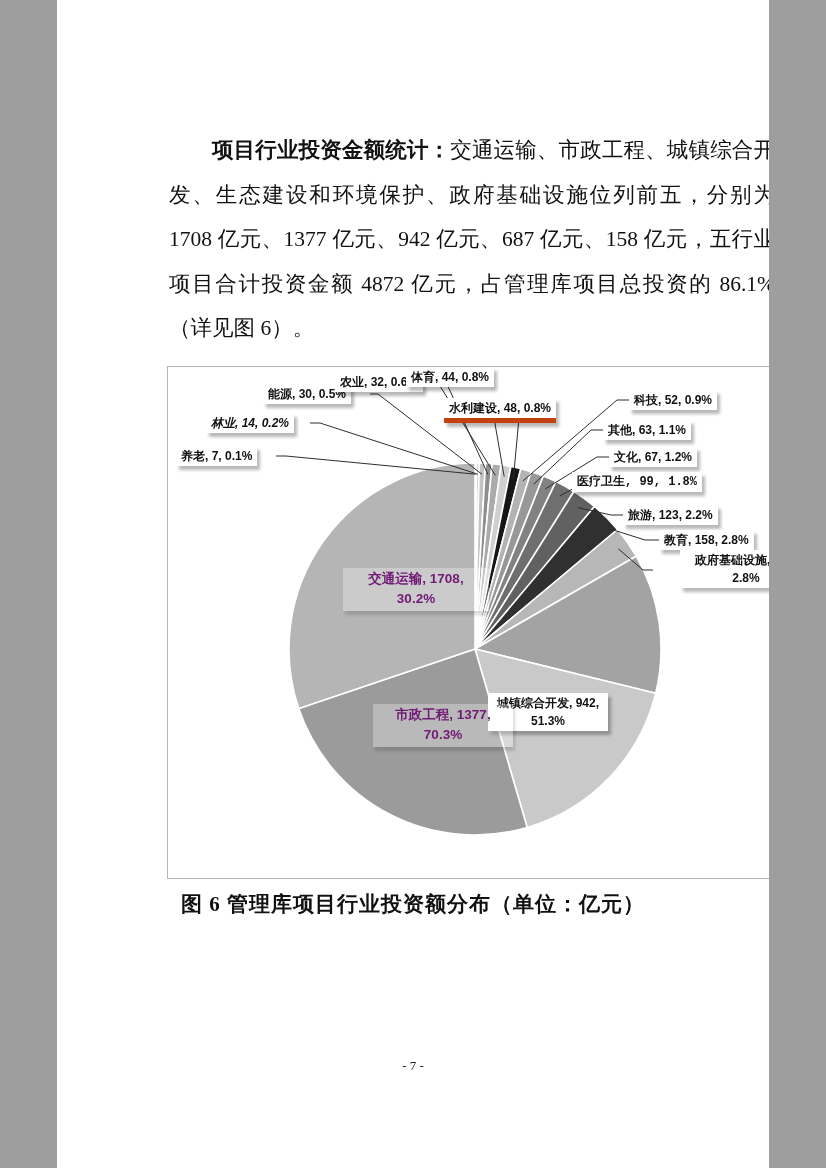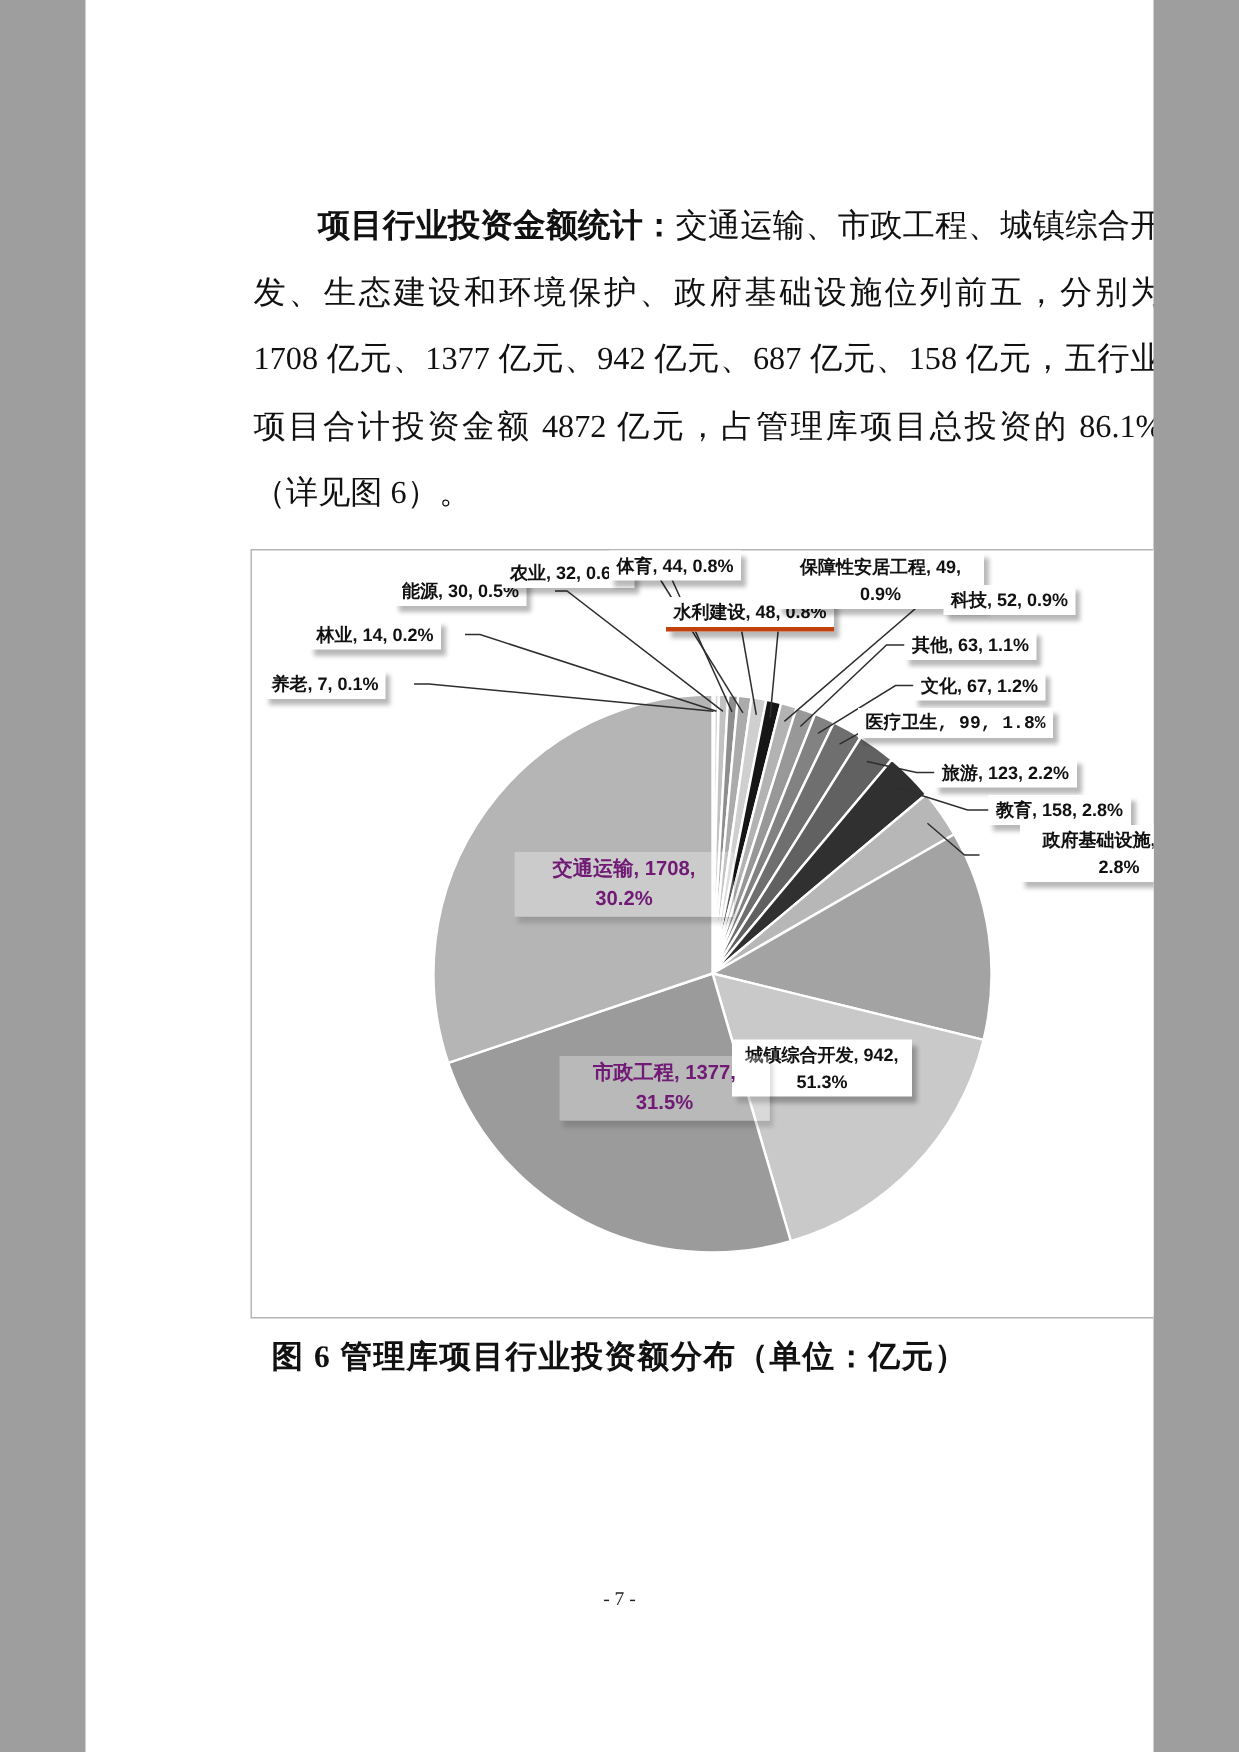--- a/index.html
+++ b/index.html
@@ -39,21 +39,21 @@
     font-size:12px;
     line-height:1.5;
     color:#111;
     background:#ffffff;
     padding:1px 5px;
     box-shadow:3px 4px 3px rgba(0,0,0,0.28);
     white-space:nowrap;
     z-index:2;
   }
   .pie-label.center{white-space:normal;text-align:center;}
-  .pie-label.underline{border-bottom:3px solid #c2410c;}
+  .pie-label.underline{border-bottom:5px solid #c2410c;}
   .pie-label.inside{
     background:rgba(255,255,255,0.30);
     color:#701a75;
     box-shadow:2px 4px 3px rgba(0,0,0,0.14);
     font-size:13.5px;
   }
   .caption{
     position:absolute;
     left:0;right:0;top:890px;
     text-align:center;
@@ -107,35 +107,34 @@
         <polyline points="352,40 345.4,111.4" fill="none" stroke="#2e2e2e" stroke-width="1"></polyline>
         <polyline points="461,33 449,33 354.9,113.9" fill="none" stroke="#2e2e2e" stroke-width="1"></polyline>
         <polyline points="435,63 423,63 365.6,117.3" fill="none" stroke="#2e2e2e" stroke-width="1"></polyline>
         <polyline points="441,90 429,90 377.3,121.9" fill="none" stroke="#2e2e2e" stroke-width="1"></polyline>
         <polyline points="429,115 417,115 391.7,129.1" fill="none" stroke="#2e2e2e" stroke-width="1"></polyline>
         <polyline points="455,148 443,148 409.9,140.6" fill="none" stroke="#2e2e2e" stroke-width="1"></polyline>
         <polyline points="491,173 477,173 430.6,158.3" fill="none" stroke="#2e2e2e" stroke-width="1"></polyline>
         <polyline points="485,203 475,203 450.3,181.8" fill="none" stroke="#2e2e2e" stroke-width="1"></polyline>
       </svg>
   <div class="pie-label" style="left: 8px; top: 79px;">养老, 7, 0.1%</div>
-      <div class="pie-label" style="left: 38px; top: 46px;">林业, 14, 0.2%</div>
+      <div class="pie-label" style="left: 38px; top: 46px; font-style: italic;">林业, 14, 0.2%</div>
       <div class="pie-label" style="left: 95px; top: 17px;">能源, 30, 0.5%</div>
       <div class="pie-label" style="left: 167px; top: 5px;">农业, 32, 0.6%</div>
       <div class="pie-label" style="left: 238px; top: 0px;">体育, 44, 0.8%</div>
       <div class="pie-label underline" style="left: 276px; top: 31px;">水利建设, 48, 0.8%</div>
-      <div class="pie-label center" style="left: 350px; top: 1px; width: 128px;">保障性安居工程, 49, 0.9%</div>
       <div class="pie-label" style="left: 461px; top: 23px;">科技, 52, 0.9%</div>
       <div class="pie-label" style="left: 435px; top: 53px;">其他, 63, 1.1%</div>
       <div class="pie-label" style="left: 441px; top: 80px;">文化, 67, 1.2%</div>
       <div class="pie-label" style="left: 404px; top: 105px; font-family: Liberation Mono, monospace;">医疗卫生, 99, 1.8%</div>
       <div class="pie-label" style="left: 455px; top: 138px;">旅游, 123, 2.2%</div>
       <div class="pie-label" style="left: 491px; top: 163px;">教育, 158, 2.8%</div>
       <div class="pie-label center" style="left: 512px; top: 183px; width: 122px;">政府基础设施, 158, 2.8%</div>
       <div class="pie-label center" style="left: 320px; top: 326px; width: 110px;">城镇综合开发, 942, 51.3%</div>
-      <div class="pie-label center inside" style="left: 205px; top: 337px; width: 130px;">市政工程, 1377, 31.5%</div>
+      <div class="pie-label center inside" style="left: 205px; top: 337px; width: 130px;">市政工程, 1377, 70.3%</div>
       <div class="pie-label center inside" style="left: 175px; top: 201px; width: 136px;">交通运输, 1708, 30.2%</div>
     </figure>
 
   <div class="caption">图 6 管理库项目行业投资额分布（单位：亿元）</div>
 
   <div class="page-number">- 7 -</div>
 
 </div>
 
 </body></html>

